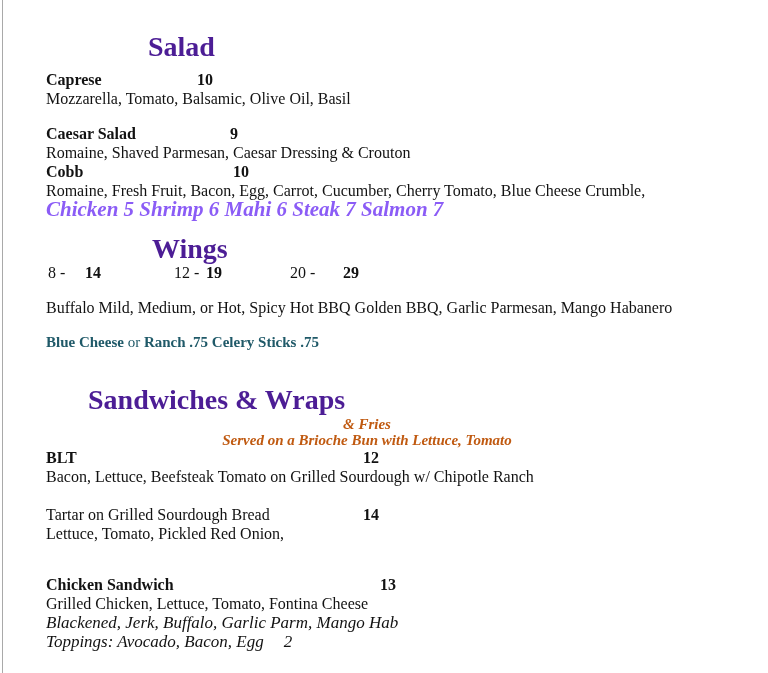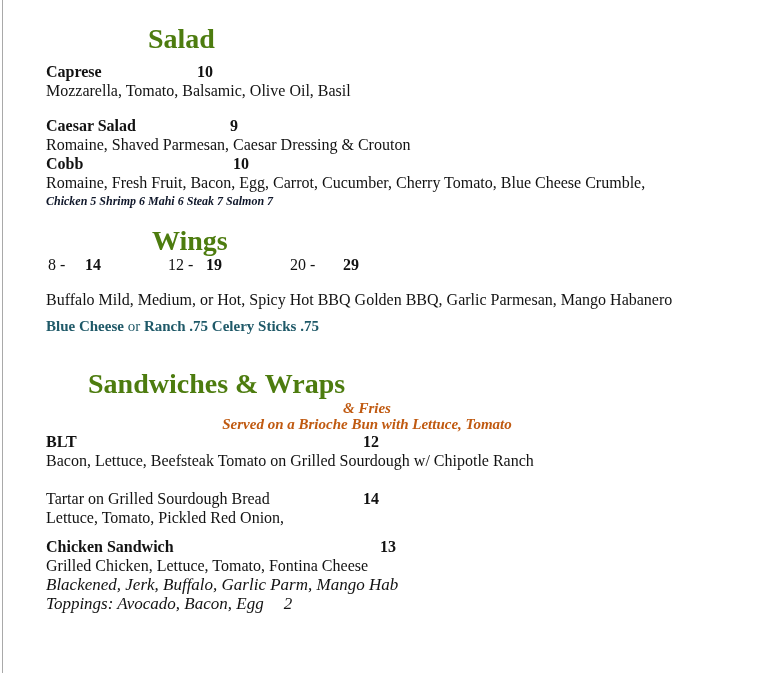--- a/index.html
+++ b/index.html
@@ -16,62 +16,62 @@
     border-left: 1px solid #a9a9a9;
     padding: 25px 20px 0 43px;
     background: #ffffff;
     font-family: "Liberation Serif", "DejaVu Serif", serif;
     font-size: 16px;
     color: #121212;
     overflow: hidden;
   }
   .section-title {
     font-weight: bold;
-    color: #4d7c0f;
+    color: #4c1d95;
     font-size: 28px;
     line-height: 28px;
-    margin: 0;
+    margin: 8px;
   }
   .title-salad { margin-left: 102px; margin-bottom: 9px; }
   .title-wings { margin-top: 16px; margin-left: 106px; margin-bottom: 0; }
   .title-sandwiches { margin-top: 34px; margin-left: 42px; margin-bottom: 2px; }
   .row {
     position: relative;
     line-height: 19px;
   }
   .item-name { font-weight: bold; text-align: center; }
   .price {
     position: absolute;
     top: 0;
     font-weight: bold;
   }
   .desc { line-height: 19px; }
   .gap16 { margin-top: 16px; }
-  .gap17 { margin-top: 10px; }
+  .gap17 { margin-top: 32px; }
   .gap19 { margin-top: 19px; }
   .addons {
-    color: #0f172a;
+    color: #8b5cf6;
     font-weight: bold;
     font-style: italic;
-    font-size: 12px;
+    font-size: 21px;
     line-height: 19px;
   }
   .wings-sizes {
     position: relative;
     height: 19px;
     line-height: 19px;
   }
   .wings-sizes .count { position: absolute; top: 0; }
   .wings-sizes .size-price { position: absolute; top: 0; font-weight: bold; }
   .sides-line {
     color: #1f5968;
     font-weight: bold;
     font-size: 15px;
     line-height: 19px;
-    margin-top: 8px;
+    margin-top: 16px;
   }
   .sides-line .normal { font-weight: normal; }
   .serving-note {
     width: 642px;
     text-align: center;
     color: #c05a11;
     font-weight: bold;
     font-style: italic;
     font-size: 15px;
     line-height: 16px;
@@ -111,21 +111,21 @@
   </div>
   <div class="desc">Romaine, Fresh Fruit, Bacon, Egg, Carrot, Cucumber, Cherry Tomato, Blue Cheese Crumble,</div>
 
   <div class="addons">Chicken 5 Shrimp 6 Mahi 6 Steak 7 Salmon 7</div>
 
   <div class="section-title title-wings">Wings</div>
 
   <div class="wings-sizes">
     <span class="count" style="left:2px">8 -</span>
     <span class="size-price" style="left:39px">14</span>
-    <span class="count" style="left:122px">12 -</span>
+    <span class="count" style="left:128px">12 -</span>
     <span class="size-price" style="left:160px">19</span>
     <span class="count" style="left:244px">20 -</span>
     <span class="size-price" style="left:297px">29</span>
   </div>
 
   <div class="desc gap16">Buffalo Mild, Medium, or Hot, Spicy Hot BBQ Golden BBQ, Garlic Parmesan, Mango Habanero</div>
 
   <div class="sides-line">
     <span>Blue Cheese</span><span class="normal"> or </span><span>Ranch .75 Celery Sticks .75</span>
   </div>

